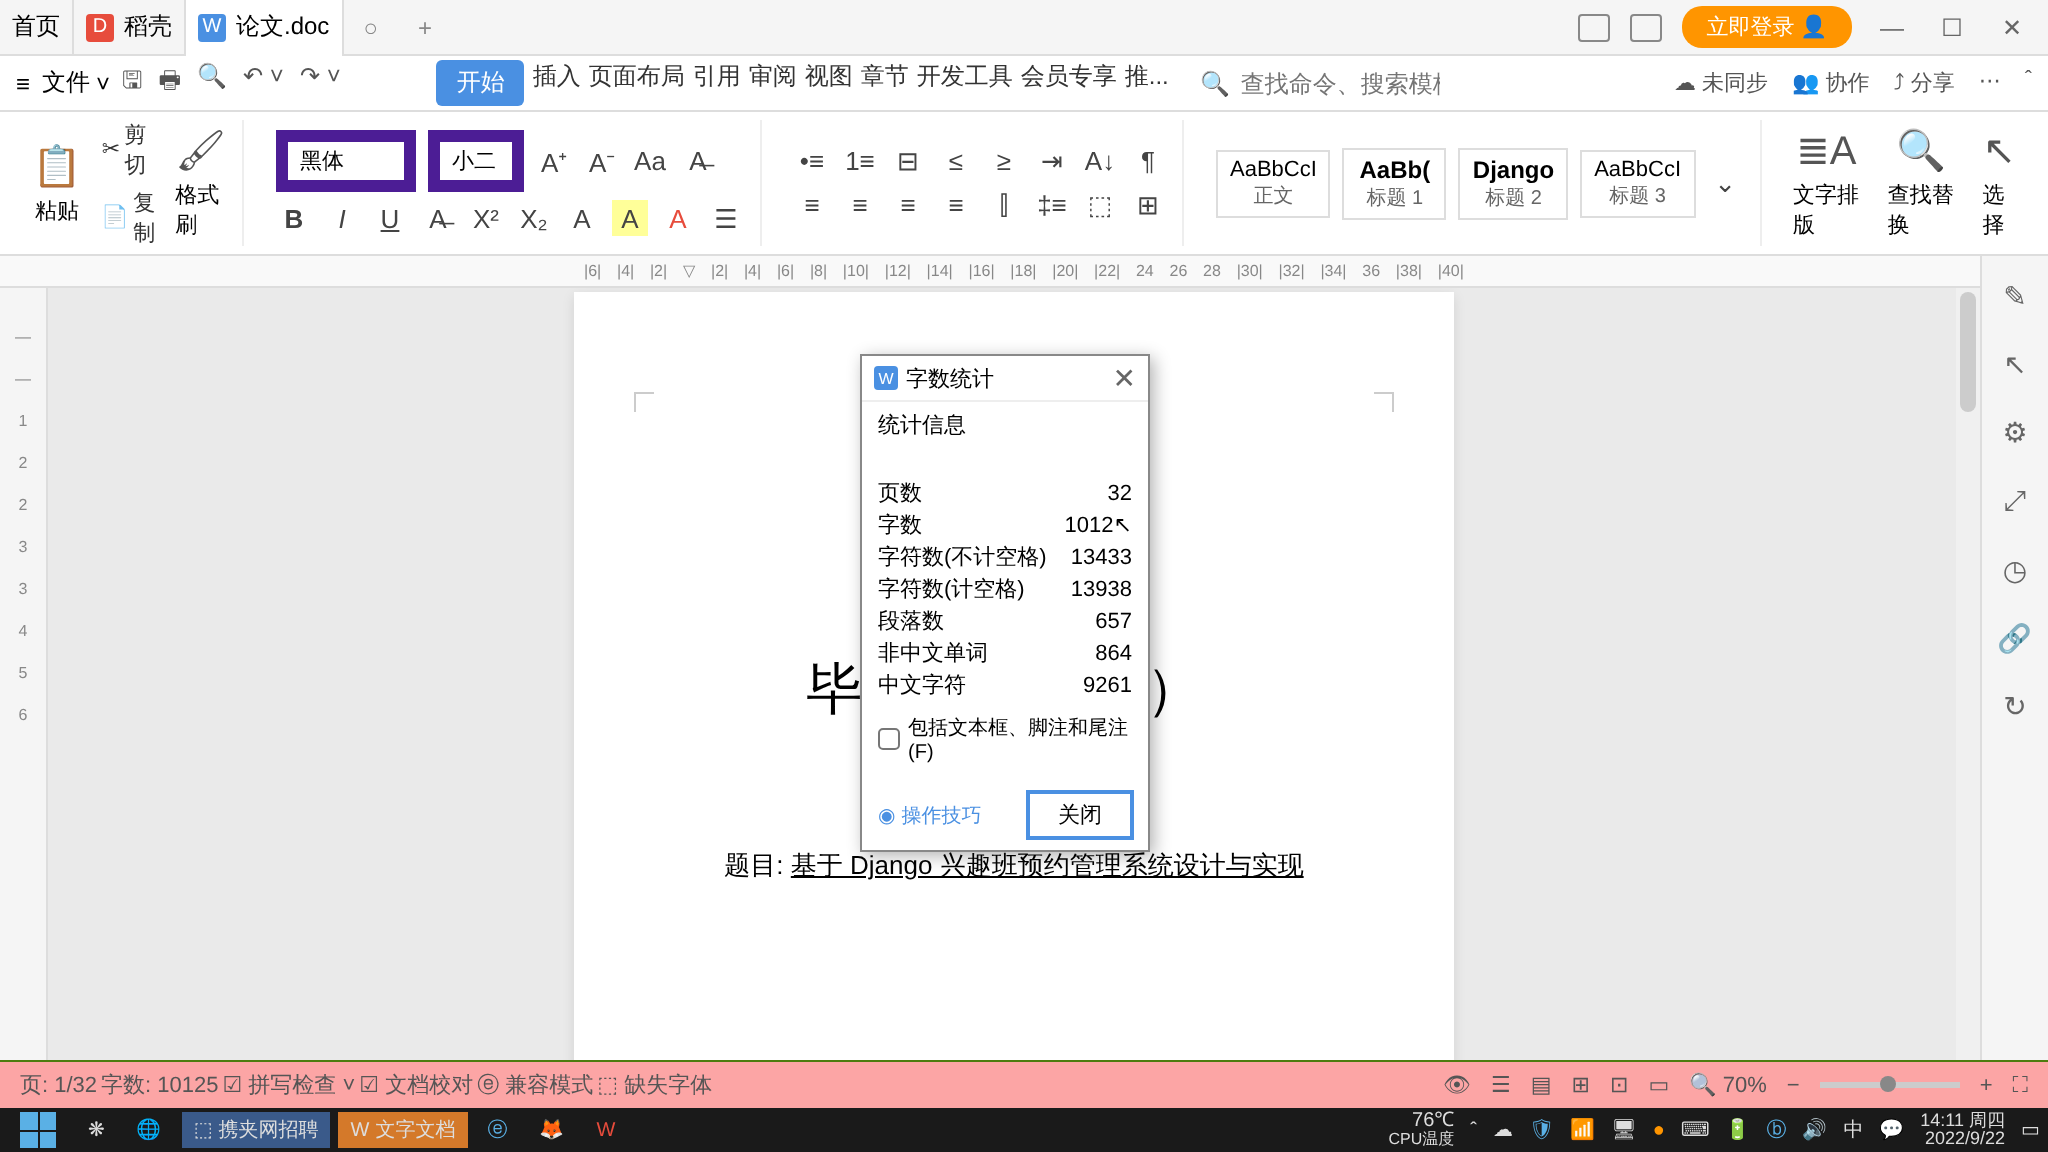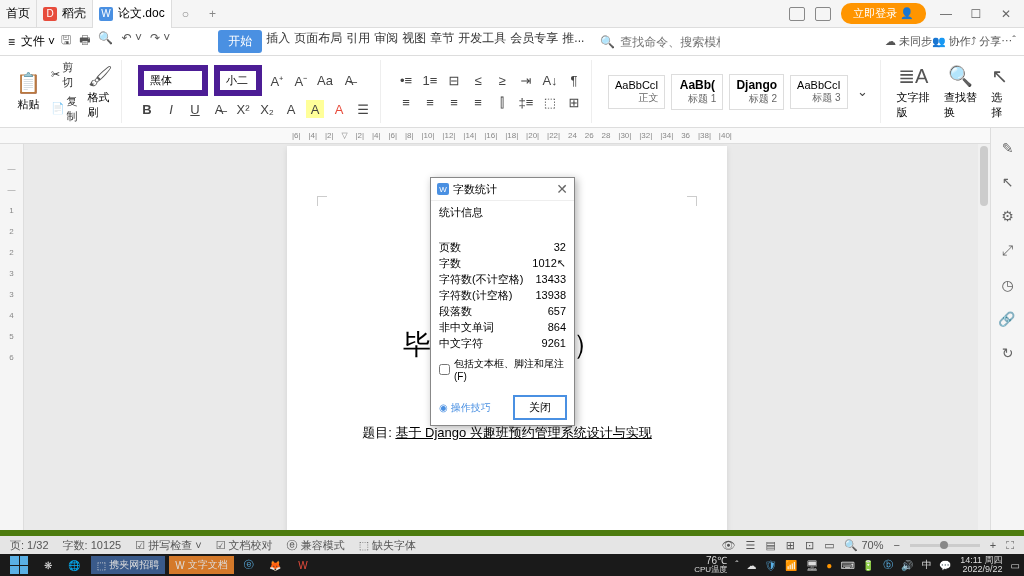--- a/index.html
+++ b/index.html
@@ -21,36 +21,36 @@
 
 .menubar { height: 28px; display: flex; align-items: center; border-bottom: 1px solid #ddd; padding: 0 8px; gap: 6px; }
 .menu-file { display: flex; align-items: center; gap: 3px; cursor: pointer; }
 .menu-icons { display: flex; gap: 8px; color: #555; }
 .menu-icons span { cursor: pointer; }
 .menu-tabs { display: flex; gap: 4px; margin-left: 10px; padding-left: 32px; }
 .menu-tab { cursor: pointer; color: #333; }
 .menu-tab.active { background: #4a90e2; color: #fff; padding: 3px 10px; border-radius: 3px; }
 .menu-search { margin-left: 10px; display: flex; align-items: center; gap: 5px; color: #888; }
 .menu-search input { border: none; outline: none; width: 100px; font-size: 12px; }
-.menubar-right { margin-left: auto; display: flex; color: #555; }
+.menubar-right { margin-left: auto; display: flex; gap: 12px; color: #555; }
 .menubar-right span { cursor: pointer; font-size: 11px; }
 
 
 .ribbon { height: 72px; border-bottom: 1px solid #ddd; display: flex; padding: 4px 8px; gap: 8px; }
 .ribbon-group { display: flex; flex-direction: column; align-items: center; justify-content: center; border-right: 1px solid #eee; padding: 0 8px; }
 .ribbon-group.noborder { border-right: none; }
 .ribbon-big { display: flex; flex-direction: column; align-items: center; gap: 2px; font-size: 11px; cursor: pointer; }
 .ribbon-big-icon { font-size: 20px; color: #555; }
 .ribbon-row { display: flex; gap: 6px; align-items: center; }
 .ribbon-small { font-size: 11px; cursor: pointer; color: #333; display: flex; align-items: center; gap: 2px; }
 .font-select { border: 6px solid #4c1d95; padding: 2px 6px; font-size: 11px; min-width: 70px; }
 .fmt-btn { width: 18px; height: 18px; display: inline-flex; align-items: center; justify-content: center; cursor: pointer; font-size: 13px; color: #444; }
 .style-box { border: 1px solid #ddd; padding: 3px 6px; font-size: 10px; text-align: center; cursor: pointer; min-width: 52px; }
 .style-box .preview { font-size: 11px; }
-.style-box .label { font-size: 10px; color: #666; text-align: right; }
+.style-box .label { font-size: 10px; color: #666; }
 .style-box.bold .preview { font-weight: bold; font-size: 12px; }
 
 
 .ruler { height: 16px; background: #f9f9f9; border-bottom: 1px solid #ddd; display: flex; justify-content: center; font-size: 8px; color: #888; position: relative; }
 .ruler-marks { width: 440px; display: flex; justify-content: space-between; align-items: center; }
 
 
 .doc-area { position: absolute; top: 144px; bottom: 46px; left: 24px; right: 34px; background: #eaeaea; display: flex; justify-content: center; overflow: hidden; }
 .left-ruler { position: absolute; left: 0; top: 144px; bottom: 46px; width: 24px; background: #f5f5f5; border-right: 1px solid #ddd; font-size: 8px; color: #888; padding-top: 20px; display: flex; flex-direction: column; align-items: center; gap: 12px; }
 .page { width: 440px; background: #fff; margin-top: 2px; min-height: 600px; padding: 60px 40px; box-shadow: 0 2px 6px rgba(0,0,0,0.1); position: relative; }
@@ -78,21 +78,21 @@
 .dialog-body { padding: 4px 8px 8px; }
 .dialog-section { font-size: 11px; margin-bottom: 19px; }
 .dialog-row { display: flex; justify-content: space-between; font-size: 11px; line-height: 16px; }
 .dialog-check { display: flex; align-items: center; gap: 4px; margin-top: 6px; font-size: 10px; }
 .dialog-check input { width: 11px; height: 11px; }
 .dialog-footer { display: flex; justify-content: space-between; align-items: center; padding: 6px 8px; }
 .dialog-link { color: #4a90e2; font-size: 10px; cursor: pointer; display: flex; align-items: center; gap: 3px; }
 .dialog-btn { border: 1px solid #4a90e2; padding: 3px 14px; font-size: 11px; cursor: pointer; background: #fff; outline: 1px solid #4a90e2; }
 
 
-.statusbar { position: absolute; bottom: 22px; left: 0; right: 0; height: 24px; background: #e5e5e5; border-top: 6px solid #4d7c0f; display: flex; align-items: center; padding: 0 10px; gap: 14px; font-size: 11px; color: #555; }
+.statusbar { position: absolute; bottom: 22px; left: 0; right: 0; height: 24px; background: #fca5a5; border-top: 1px solid #4d7c0f; display: flex; align-items: center; padding: 0 10px; gap: 2px; font-size: 11px; color: #555; }
 .statusbar span { cursor: pointer; }
 .statusbar-right { margin-left: auto; display: flex; gap: 10px; align-items: center; }
 .zoom-slider { width: 70px; height: 3px; background: #ccc; position: relative; }
 .zoom-slider::after { content: ''; position: absolute; left: 30px; top: -3px; width: 8px; height: 8px; background: #888; border-radius: 50%; }
 
 
 .taskbar { position: absolute; bottom: 0; left: 0; right: 0; height: 22px; background: #1a1a1a; display: flex; align-items: center; padding: 0 4px; gap: 4px; color: #ddd; font-size: 10px; }
 .task-item { padding: 2px 6px; cursor: pointer; display: flex; align-items: center; gap: 3px; }
 .task-item.active { background: #3a5a8a; }
 .task-item.orange { background: #d4792a; }

